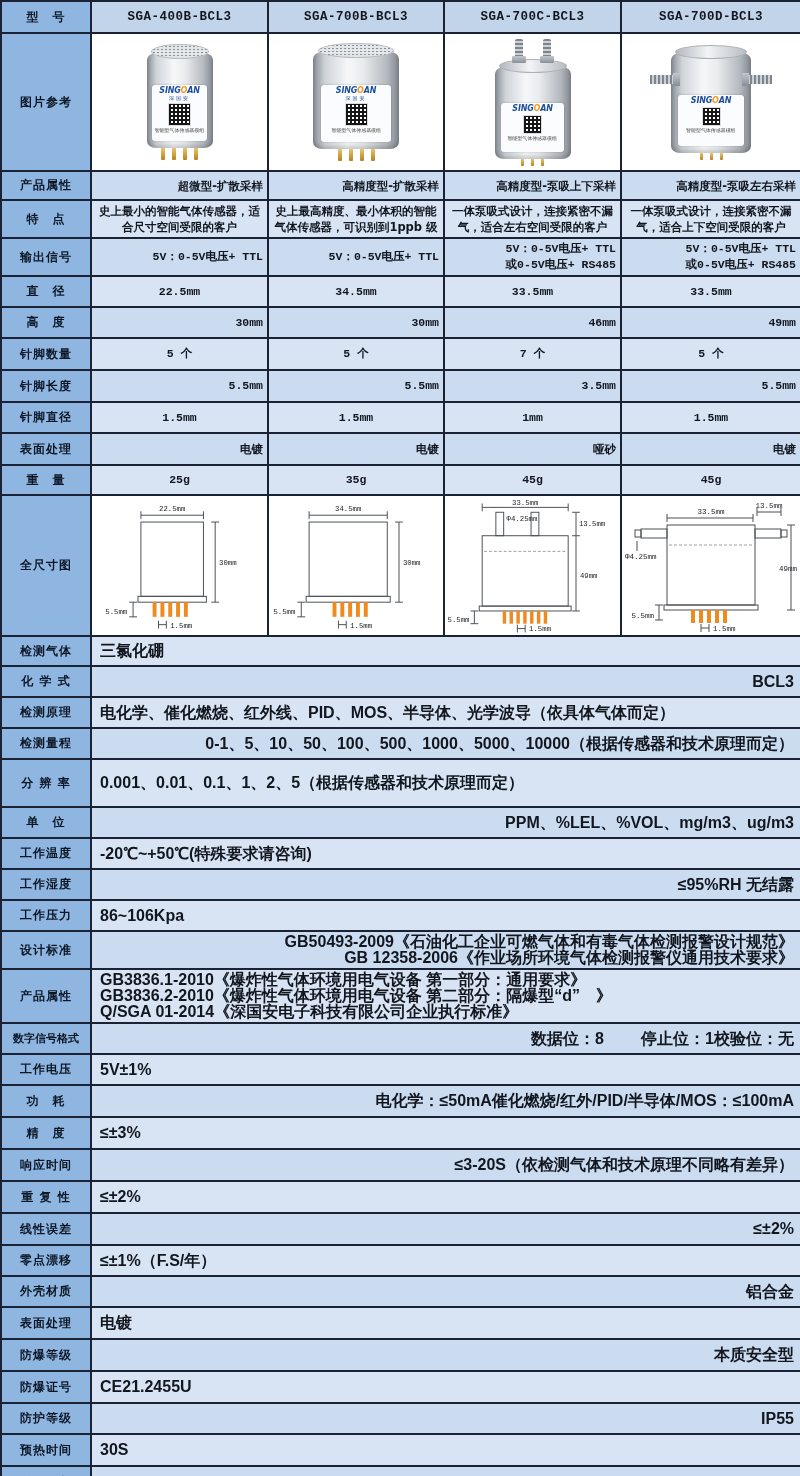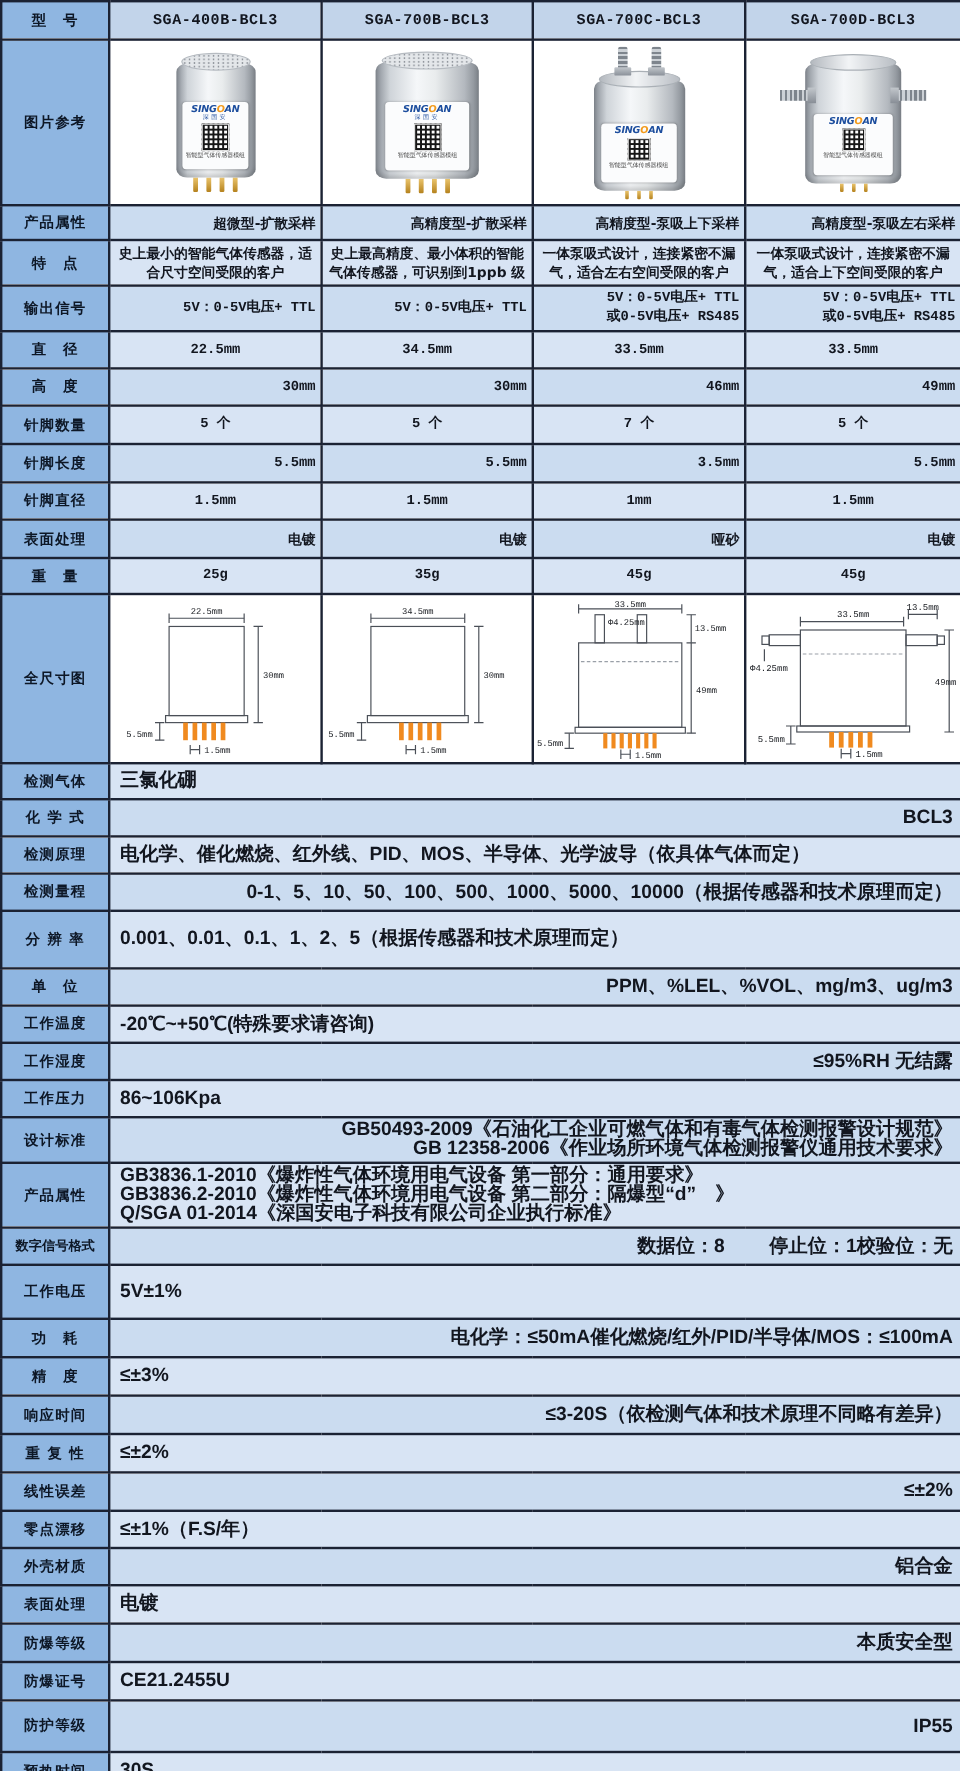--- a/index.html
+++ b/index.html
@@ -415,21 +415,21 @@
 <tr class="bgl" style="height:52px">
         <td class="lbl">产品属性</td>
         <td class="c sval cjk" colspan="4">GB3836.1-2010《爆炸性气体环境用电气设备 第一部分：通用要求》
 GB3836.2-2010《爆炸性气体环境用电气设备 第二部分：隔爆型“d”　》
 Q/SGA 01-2014《深国安电子科技有限公司企业执行标准》</td>
       </tr>
 <tr class="bgd" style="height:31px">
         <td class="lbl small">数字信号格式</td>
         <td class="c sval" colspan="4"><span class="part w110">数据位：8</span><span class="part w110">停止位：1</span><span class="part">校验位：无</span></td>
       </tr>
-<tr class="bgl" style="height:45px">
+<tr class="bgl" style="height:31px">
         <td class="lbl">工作电压</td>
         <td class="c sval" colspan="4">5V±1%</td>
       </tr>
 <tr class="bgd" style="height:32px">
         <td class="lbl">功　耗</td>
         <td class="c sval" colspan="4"><span class="part w215">电化学：≤50mA</span><span class="part">催化燃烧/红外/PID/半导体/MOS：≤100mA</span></td>
       </tr>
 <tr class="bgl" style="height:32px">
         <td class="lbl">精　度</td>
         <td class="c sval" colspan="4">≤±3%</td>
@@ -459,21 +459,21 @@
         <td class="c sval cjk" colspan="4">电镀</td>
       </tr>
 <tr class="bgd" style="height:32px">
         <td class="lbl">防爆等级</td>
         <td class="c sval cjk" colspan="4">本质安全型</td>
       </tr>
 <tr class="bgl" style="height:32px">
         <td class="lbl">防爆证号</td>
         <td class="c sval" colspan="4">CE21.2455U</td>
       </tr>
-<tr class="bgd" style="height:43px">
+<tr class="bgd" style="height:31px">
         <td class="lbl">防护等级</td>
         <td class="c sval" colspan="4">IP55</td>
       </tr>
 <tr class="bgl" style="height:32px">
         <td class="lbl">预热时间</td>
         <td class="c sval" colspan="4">30S</td>
       </tr>
 <tr class="bgd" style="height:33px">
         <td class="lbl">波 特 率</td>
         <td class="c sval" colspan="4">9600</td>

